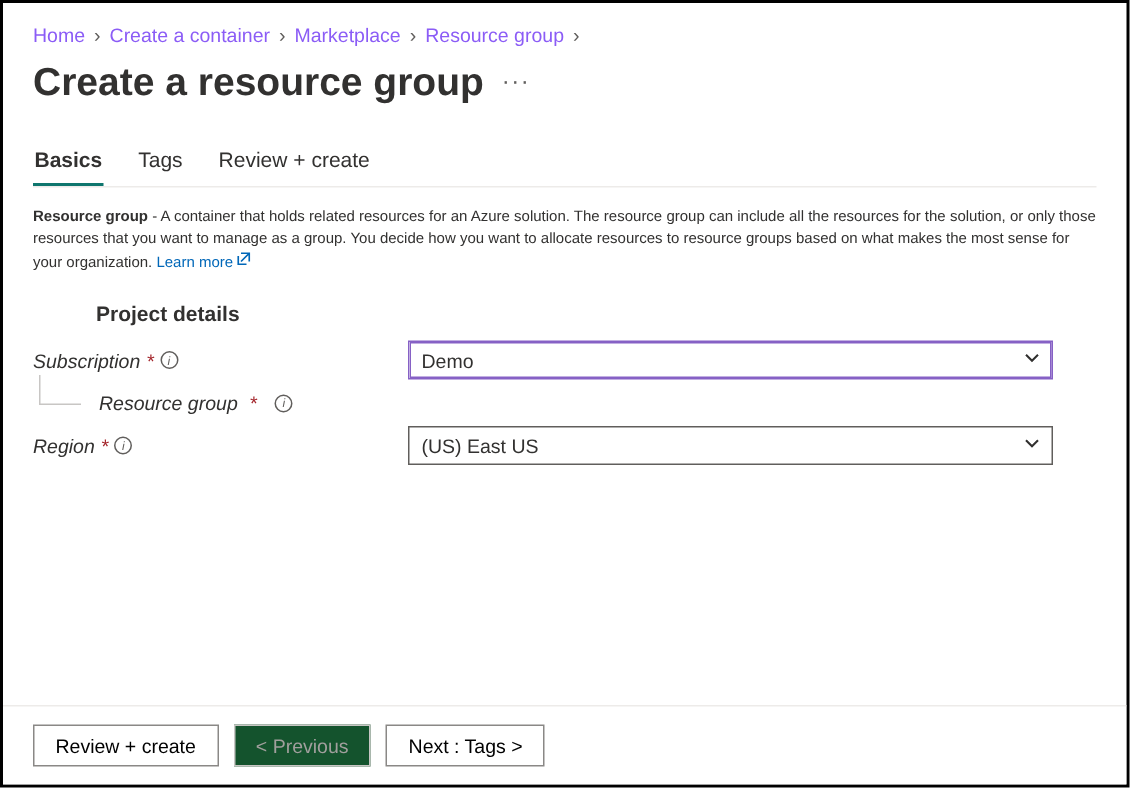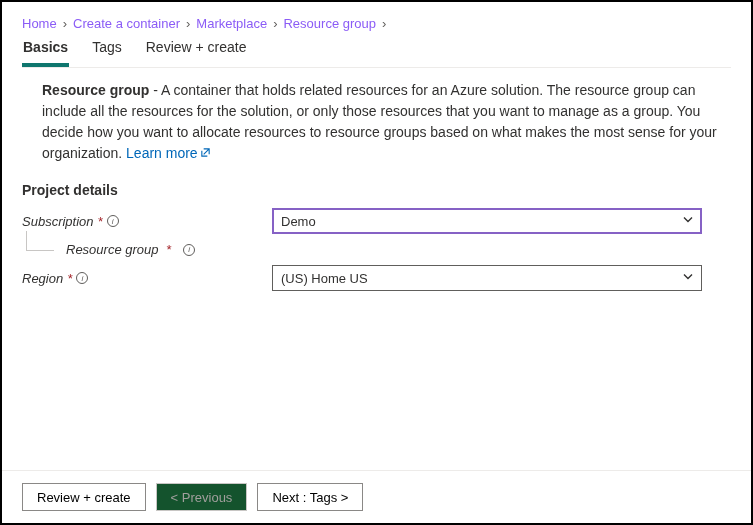--- a/index.html
+++ b/index.html
@@ -16,26 +16,26 @@
     }
     .container { padding: 14px 20px 0 20px; }
     .breadcrumb { display: flex; align-items: center; gap: 6px; font-size: 13px; margin-bottom: 8px; }
     .breadcrumb a { color: #8b5cf6; text-decoration: none; cursor: pointer; }
     .breadcrumb .sep { color: #605e5c; }
     .page-title-row { display: flex; align-items: center; gap: 12px; margin-bottom: 28px; }
     .page-title { font-size: 26px; font-weight: 600; color: #323130; }
     .ellipsis { font-size: 16px; color: #605e5c; letter-spacing: 1px; cursor: pointer; }
     .tabs { display: flex; gap: 22px; border-bottom: 1px solid #edebe9; margin-bottom: 12px; }
     .tab { padding: 0 1px 8px 1px; font-size: 14px; color: #323130; cursor: pointer; border-bottom: 2px solid transparent; }
-    .tab.active { font-weight: 600; border-bottom: 4px solid #0f766e; }
-    .description { font-size: 14px; color: #323130; line-height: 1.5; margin-bottom: 18px; margin-left: 20px; }
+    .tab.active { font-weight: 600; border-bottom: 2px solid #0f766e; }
+    .description { font-size: 10px; color: #323130; line-height: 1.5; margin-bottom: 18px; }
     .description a { color: #0067b8; text-decoration: none; cursor: pointer; }
     .ext-icon { display: inline-block; width: 11px; height: 11px; margin-left: 2px; position: relative; }
     .ext-icon svg { width: 11px; height: 11px; }
-    .section-title { font-size: 14px; font-weight: 600; margin-bottom: 10px; margin-top: 4px; }
+    .section-title { font-size: 14px; font-weight: 600; margin-bottom: 10px; margin-top: 4px; margin-left: 42px; }
     .field-row { display: flex; align-items: center; margin-bottom: 8px; }
     .field-label { width: 250px; display: flex; align-items: center; gap: 4px; font-size: 13px; font-style: italic; }
     .indent { display: flex; align-items: center; }
     .tree-line { width: 28px; height: 20px; border-left: 1px solid #c8c6c4; border-bottom: 1px solid #c8c6c4; margin-right: 8px; margin-top: -18px; margin-left: 4px; }
     .req { color: #a4262c; }
     .info-icon { width: 12px; height: 12px; border: 1px solid #605e5c; border-radius: 50%; display: inline-flex; align-items: center; justify-content: center; font-size: 8px; color: #605e5c; cursor: pointer; }
     .field-control { flex: 1; max-width: 430px; position: relative; }
     .select-box, .text-box {
       width: 100%; height: 26px; border: 1px solid #605e5c; padding: 0 28px 0 8px;
       font-size: 13px; font-family: inherit; display: flex; align-items: center; background: #fff; text-align: right;
@@ -64,20 +64,24 @@
     <a>Home</a>
     <span class="sep">›</span>
     <a>Create a container</a>
     <span class="sep">›</span>
     <a>Marketplace</a>
     <span class="sep">›</span>
     <a>Resource group</a>
     <span class="sep">›</span>
   </div>
 
+  <div class="page-title-row">
+    <h1 class="page-title">Create a resource group</h1>
+    <span class="ellipsis">···</span>
+  </div>
 
   <div class="tabs">
     <div class="tab active">Basics</div>
     <div class="tab">Tags</div>
     <div class="tab">Review + create</div>
   </div>
 
   <p class="description">
     <b>Resource group</b><span> - A container that holds related resources for an Azure solution. The resource group can include all the resources for the solution, or only those resources that you want to manage as a group. You decide how you want to allocate resources to resource groups based on what makes the most sense for your organization. </span><a>Learn more</a><span class="ext-icon"><svg viewBox="0 0 12 12">
           <path d="M4 2h6v6M10 2L4 8M2 4v6h6" fill="none" stroke="#0067b8" stroke-width="1.2"></path>
@@ -114,21 +118,21 @@
 
 
   <div class="field-row">
     <div class="field-label">
       <span>Region</span>
       <span class="req">*</span>
       <span class="info-icon">i</span>
     </div>
     <div class="field-control">
       <div class="select-box">
-        <span>(US) Home US</span>
+        <span>(US) East US</span>
       </div>
       <span class="chevron"><svg viewBox="0 0 12 12">
             <path d="M2 4l4 4 4-4" fill="none" stroke="#323130" stroke-width="1.4"></path>
           </svg></span>
     </div>
   </div>
 </div>
 
 <div class="footer">
   <button class="btn">Review + create</button>

